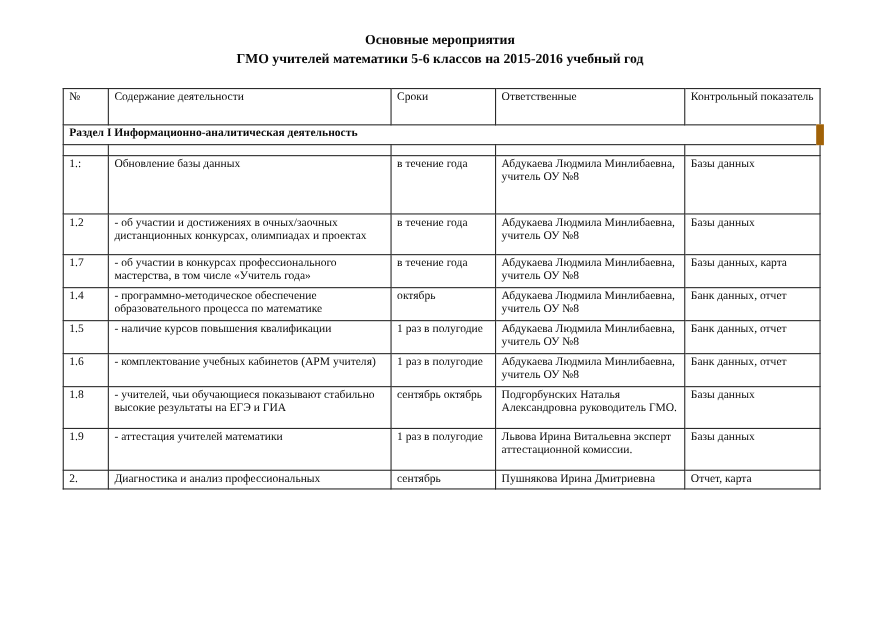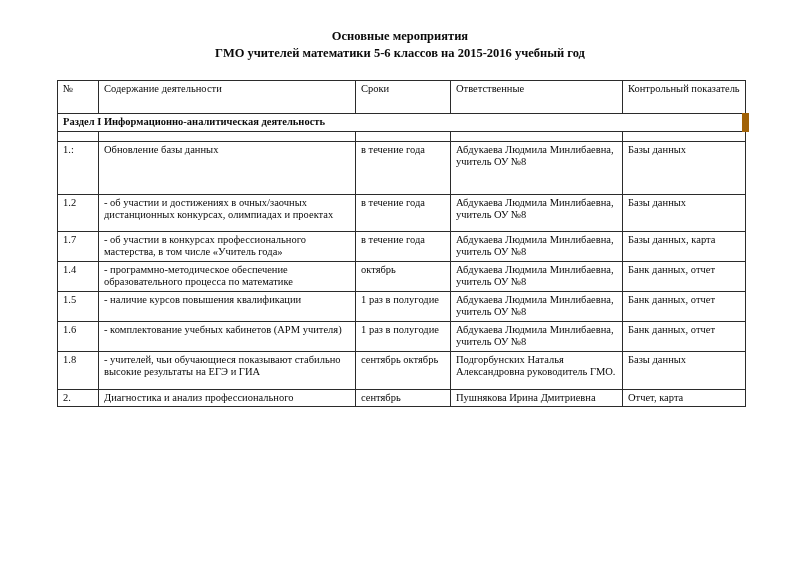--- a/index.html
+++ b/index.html
@@ -168,23 +168,30 @@
             <td>Абдукаева Людмила Минлибаевна, учитель ОУ №8</td>
             <td>Банк данных, отчет</td>
           </tr>
           <tr style="height: 38px;">
             <td class="num">1.8</td>
             <td>- учителей, чьи обучающиеся показывают стабильно высокие результаты на ЕГЭ и ГИА</td>
             <td class="term">сентябрь октябрь</td>
             <td>Подгорбунских Наталья Александровна руководитель ГМО.</td>
             <td>Базы данных</td>
           </tr>
+          <tr style="height: 38px;">
+            <td class="num">1.9</td>
+            <td>- аттестация учителей математики</td>
+            <td class="term">1 раз в полугодие</td>
+            <td>Львова Ирина Витальевна эксперт аттестационной комиссии.</td>
+            <td>Базы данных</td>
+          </tr>
           <tr style="height: 14px;">
             <td class="num">2.</td>
-            <td>Диагностика и анализ профессионального</td>
+            <td>Диагностика и анализ профессиональных</td>
             <td class="term">сентябрь</td>
             <td>Пушнякова Ирина Дмитриевна</td>
             <td>Отчет, карта</td>
           </tr>
         </tbody>
     </table>
   </div>
 
 </div>
 

